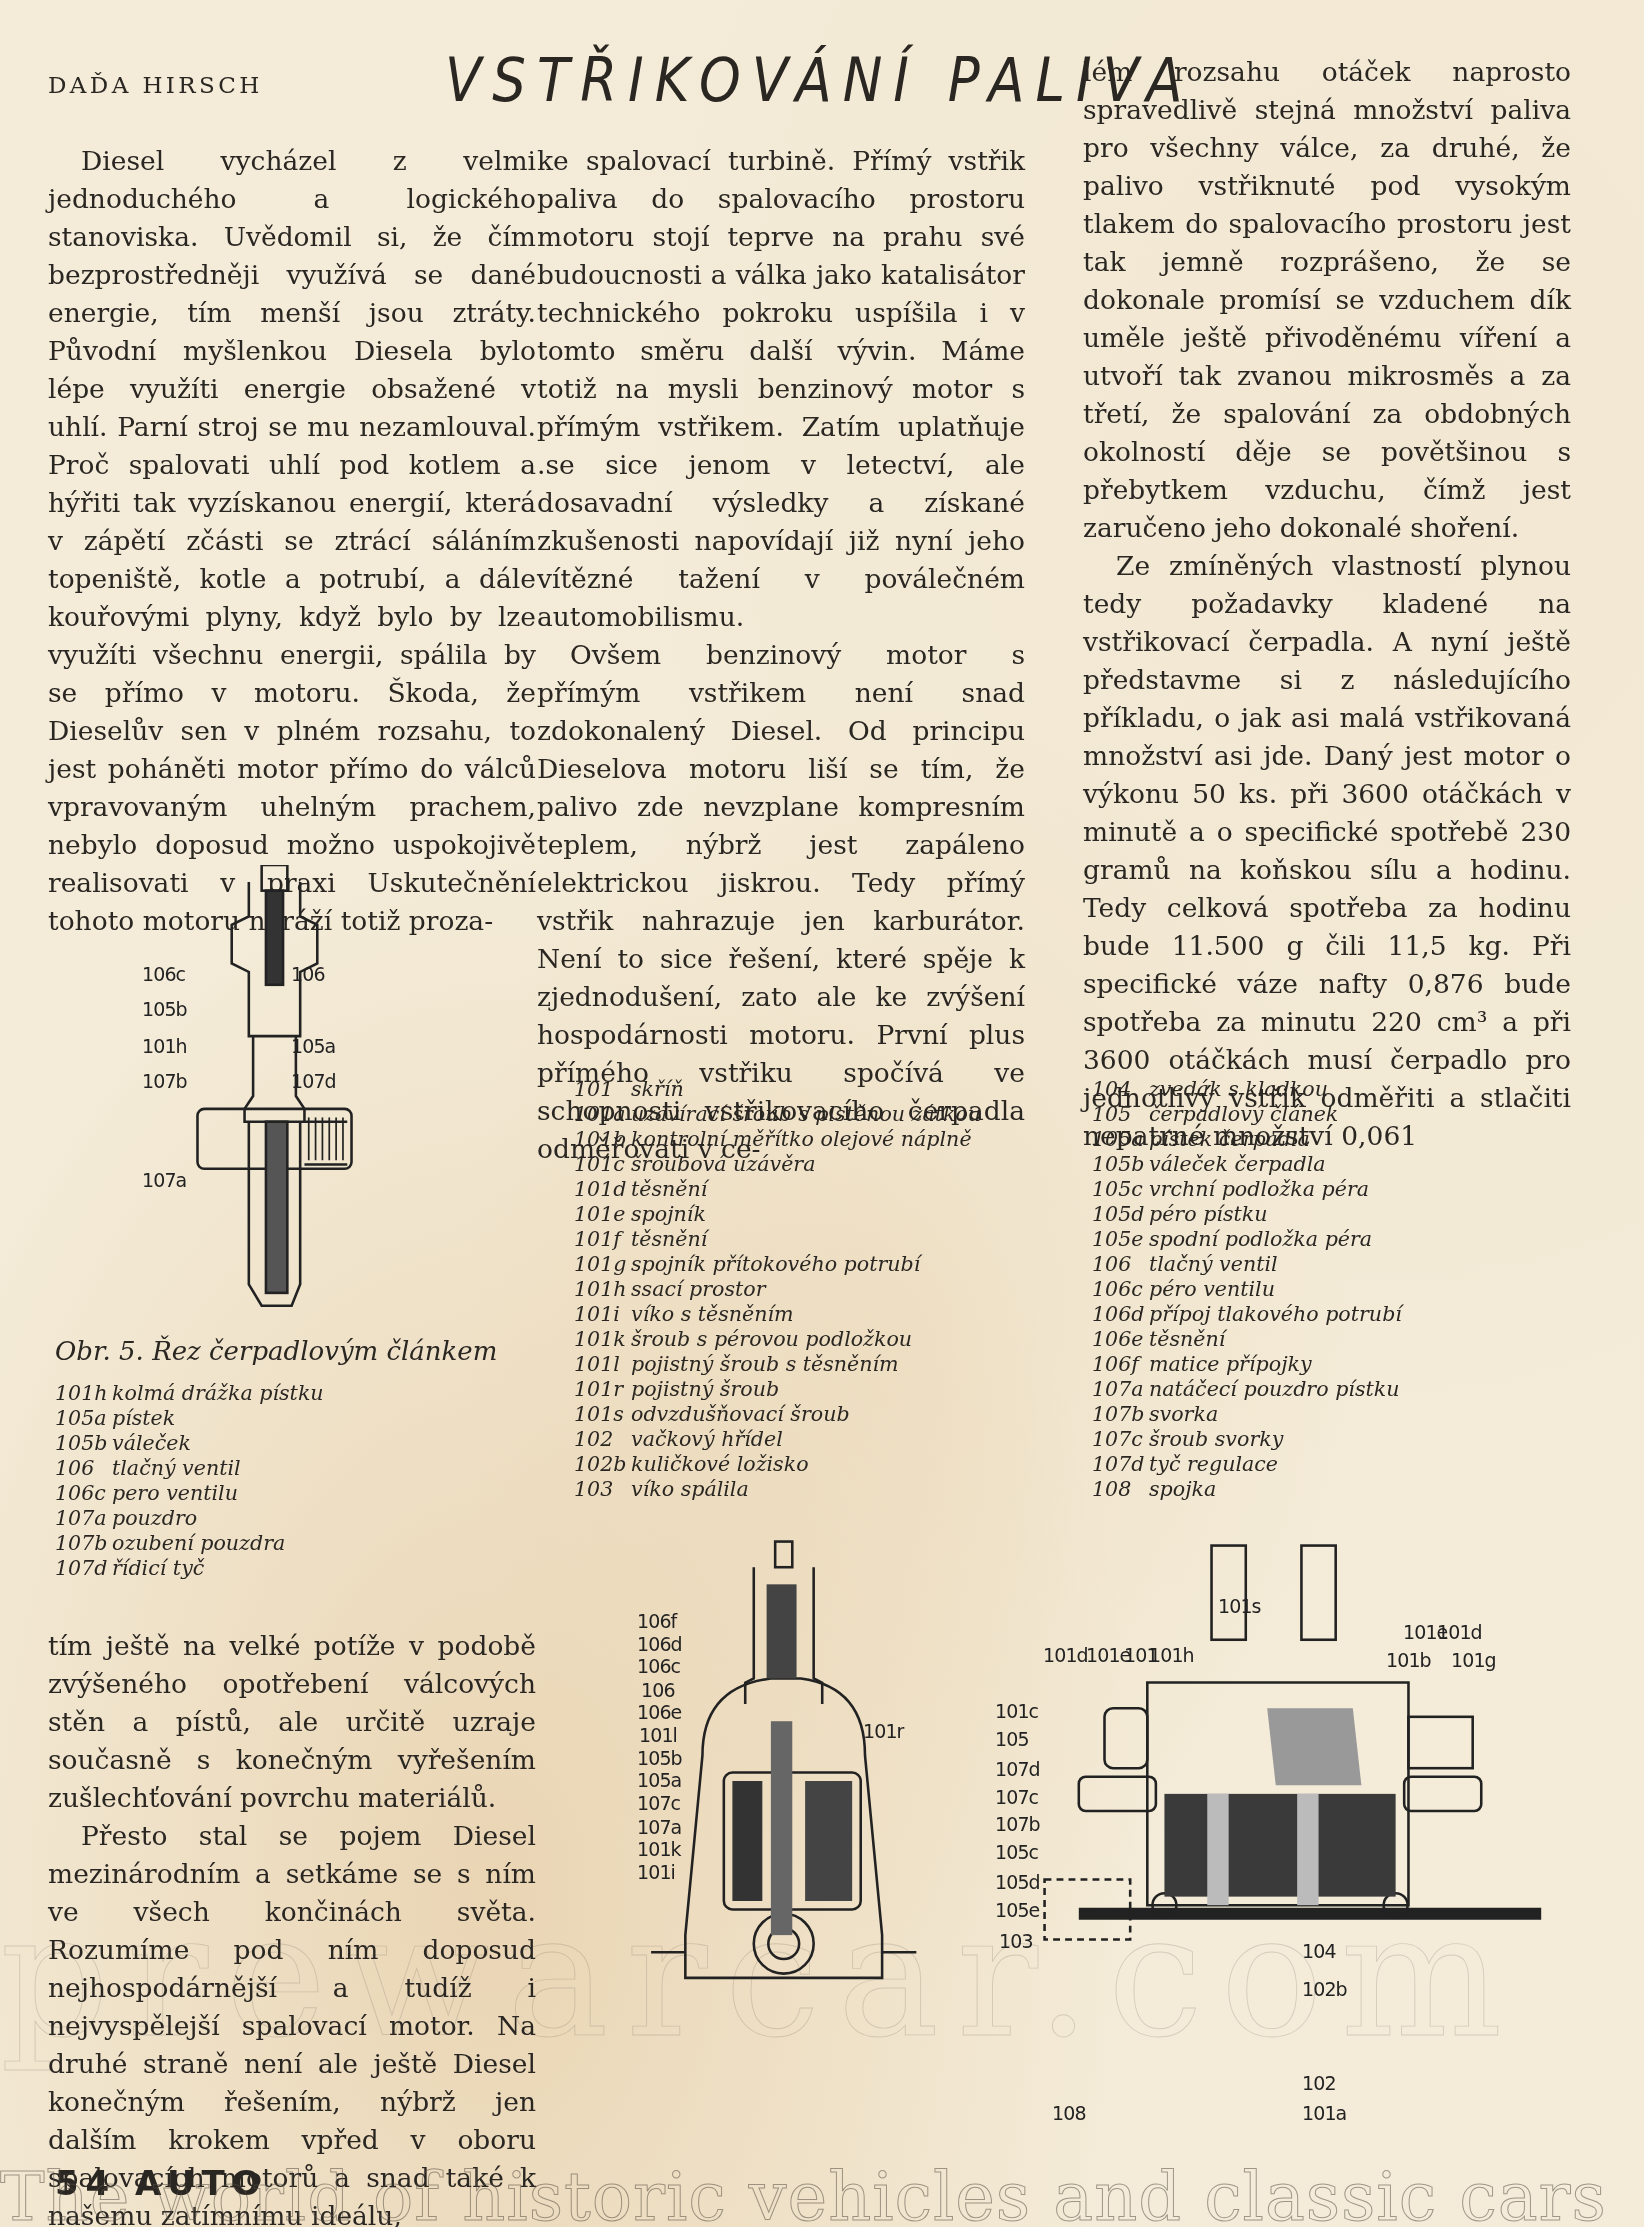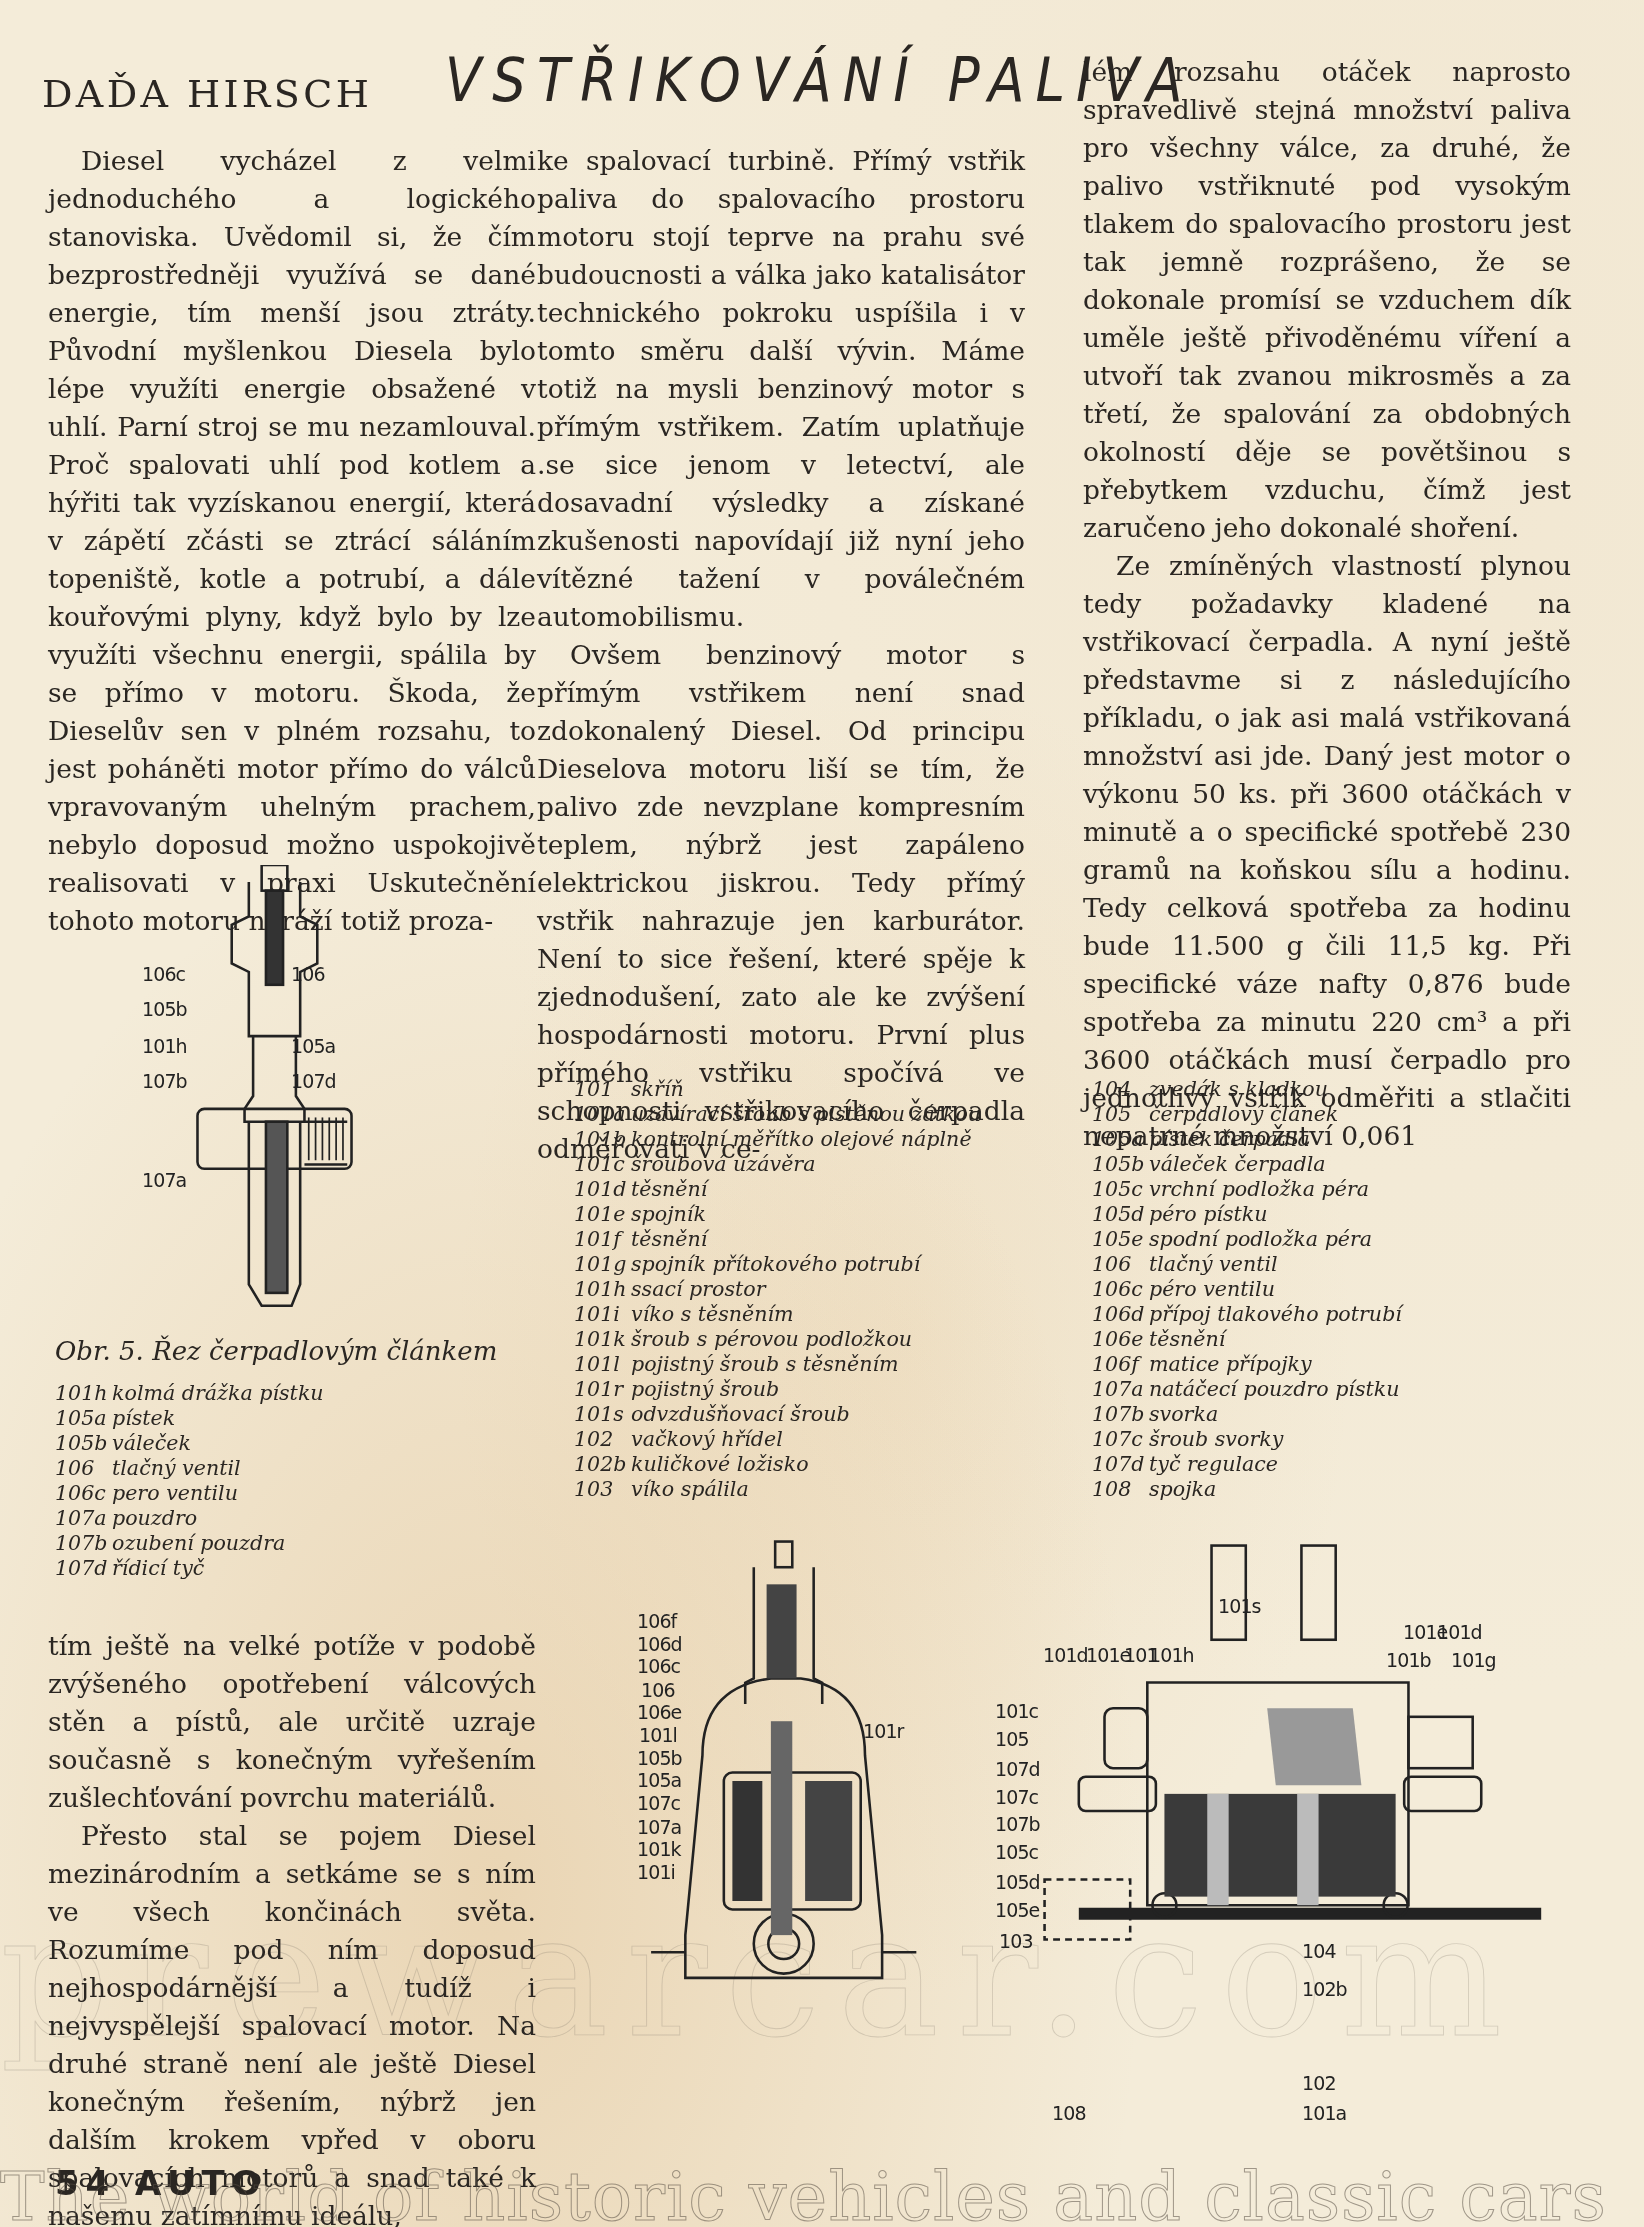--- a/index.html
+++ b/index.html
@@ -4,21 +4,21 @@
 <style>
   html,body{margin:0;padding:0;}
   body{width:1644px;height:2227px;background:#f3ead6;position:relative;overflow:hidden;
        font-family:"DejaVu Serif","Liberation Serif",serif;color:#2a2622;}
   .paper{position:absolute;inset:0;
     background:
       radial-gradient(ellipse at 30% 85%, rgba(214,170,110,0.35), transparent 40%),
       radial-gradient(ellipse at 55% 60%, rgba(226,196,150,0.25), transparent 35%),
       radial-gradient(ellipse at 85% 20%, rgba(240,228,205,0.6), transparent 50%),
       #f4ecd9;}
-  .byline{position:absolute;left:42px;top:72px;font-family:"DejaVu Serif",serif;font-size:38px;letter-spacing:3.4px;}
+  .byline{position:absolute;left:48px;top:72px;font-family:"DejaVu Serif",serif;font-size:23px;letter-spacing:3.4px;}
   .title{position:absolute;left:445px;top:45px;font-family:"DejaVu Sans",sans-serif;font-style:italic;font-size:53px;letter-spacing:11px;font-weight:400;transform:scaleY(1.15);transform-origin:left top;}
   .col{position:absolute;font-size:26.5px;line-height:38px;text-align:justify;}
   .col p{margin:0;text-indent:0;}
   .col p.ind{text-indent:33px;}
   .c1{left:48px;width:488px;}
   .c2{left:537px;width:488px;}
   .c3{left:1083px;width:488px;}
   .cap{position:absolute;font-style:italic;font-size:26px;}
   .parts{position:absolute;font-style:italic;font-size:20.6px;line-height:25px;}
   .parts .row{display:flex;white-space:nowrap;}

